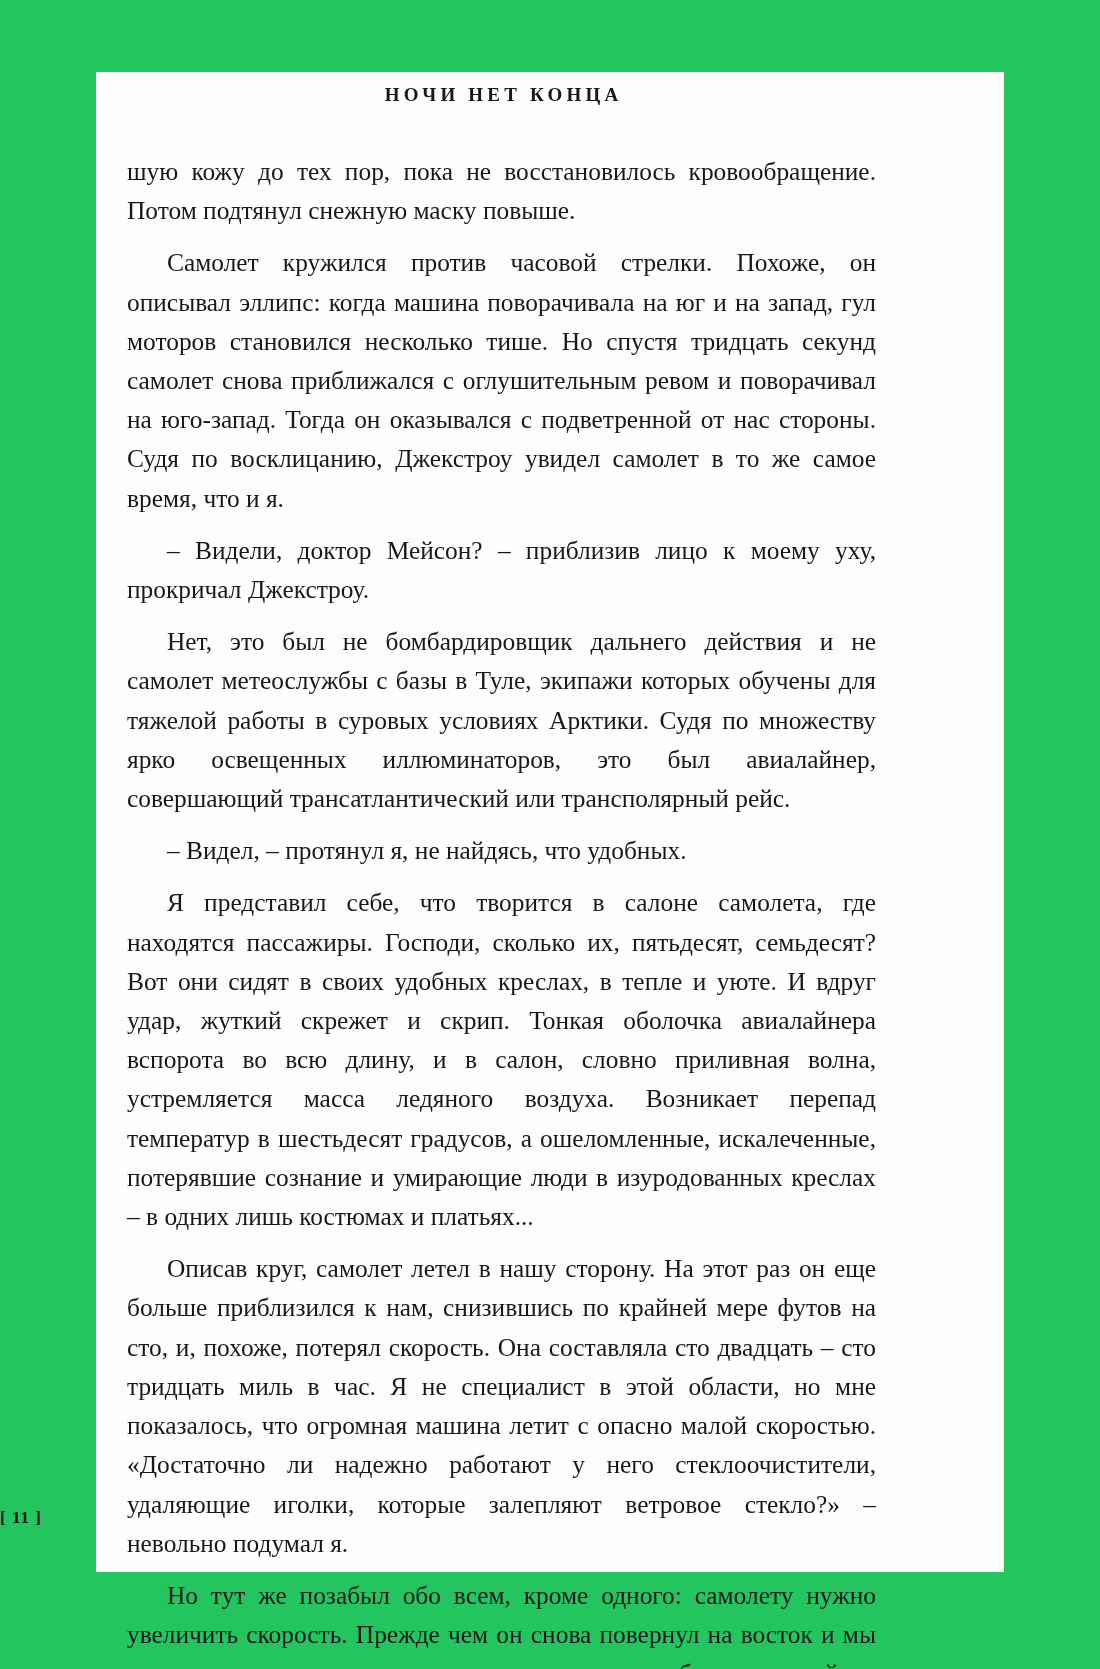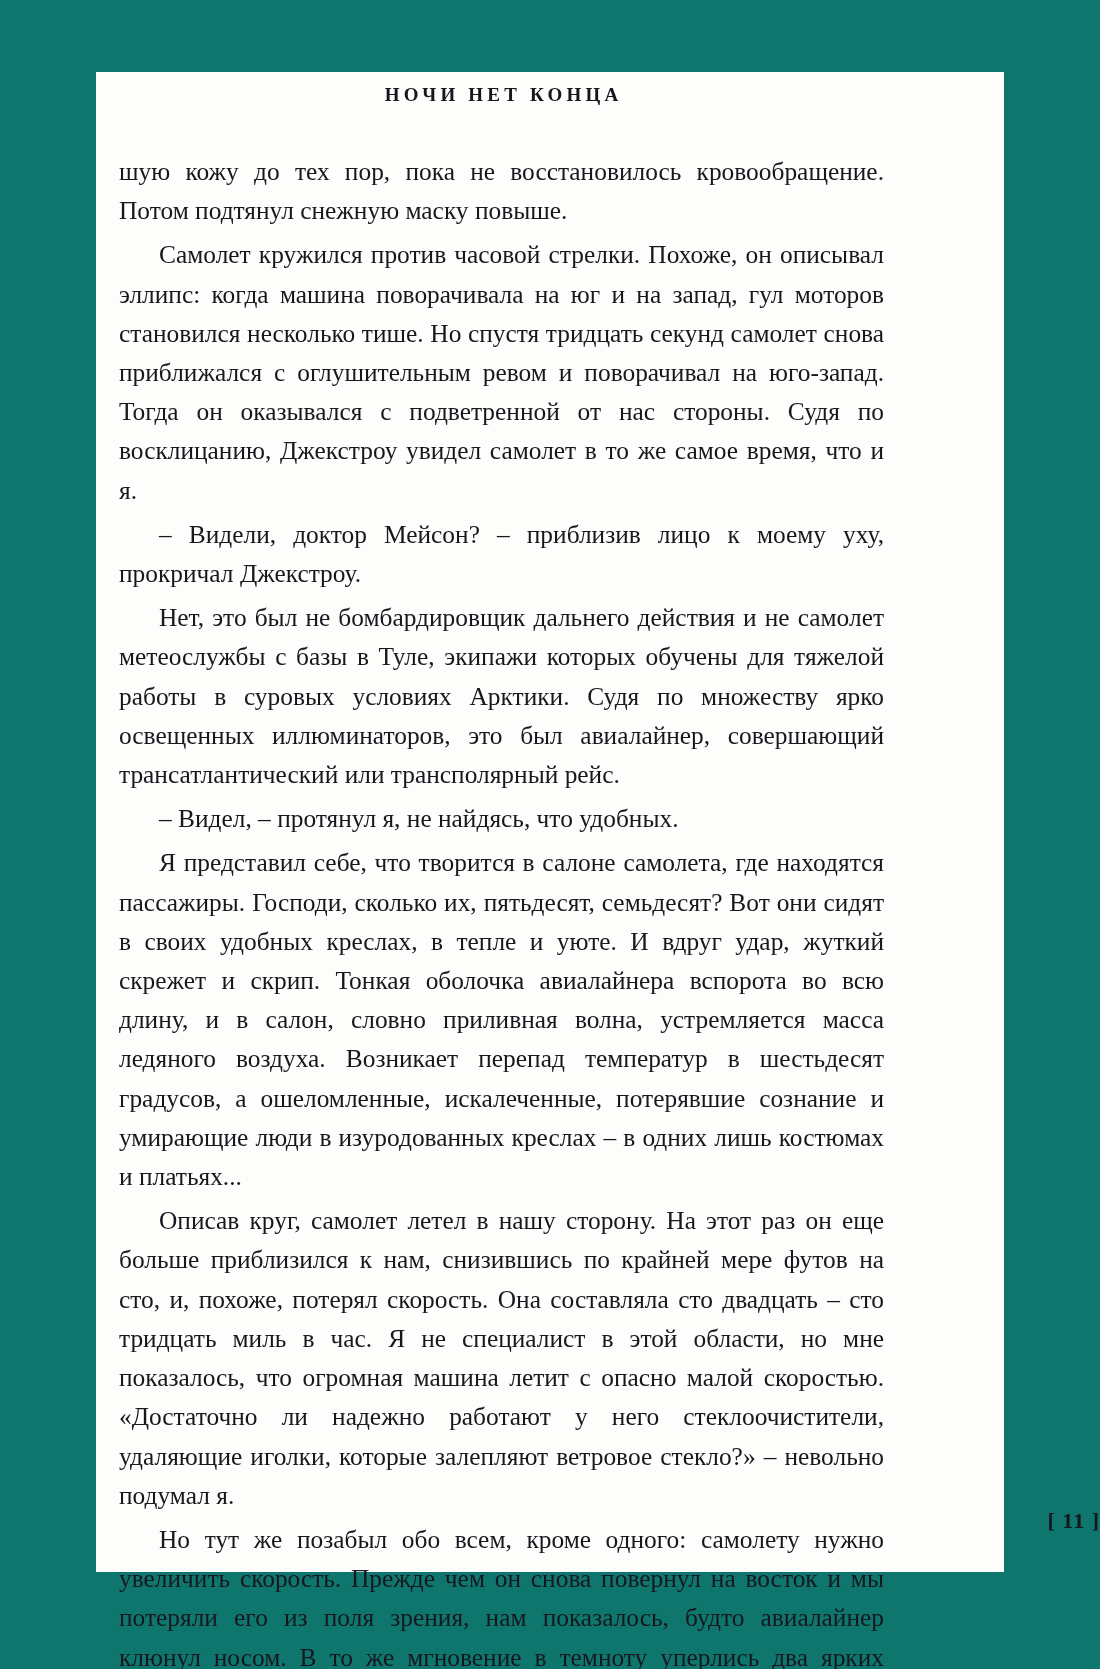--- a/index.html
+++ b/index.html
@@ -7,21 +7,21 @@
     margin: 0;
     padding: 0;
     background: #ffffff;
   }
 
   .page {
     position: relative;
     width: 1100px;
     height: 1669px;
     margin: 0 auto;
-    background: #0f766e;
+    background: #22c55e;
     overflow: hidden;
     box-sizing: border-box;
   }
 
   
   .paper-tint {
     position: absolute;
     left: 96px;
     top: 72px;
     width: 908px;
@@ -52,37 +52,37 @@
     font-family: "Liberation Serif", "DejaVu Serif", serif;
     font-size: 25.4px;
     line-height: 39.2px;
     color: #17171f;
     text-align: justify;
     text-justify: inter-word;
     hyphens: manual;
   }
 
   .body-text p {
-    margin: 5px;
+    margin: 13px;
     text-indent: 40px;
   }
 
   .body-text p.no-indent {
     text-indent: 0;
   }
 
   .folio {
     position: absolute;
     left: 0;
     right: 0;
     top: 1508px;
-    text-align: right;
+    text-align: left;
     font-family: "Liberation Serif", "DejaVu Serif", serif;
     font-weight: 700;
-    font-size: 22px;
+    font-size: 17px;
     letter-spacing: 1px;
     color: #16161e;
   }
 </style>
 </head>
 <body>
 
 <div class="page">
 
   <div class="paper-tint"></div>

